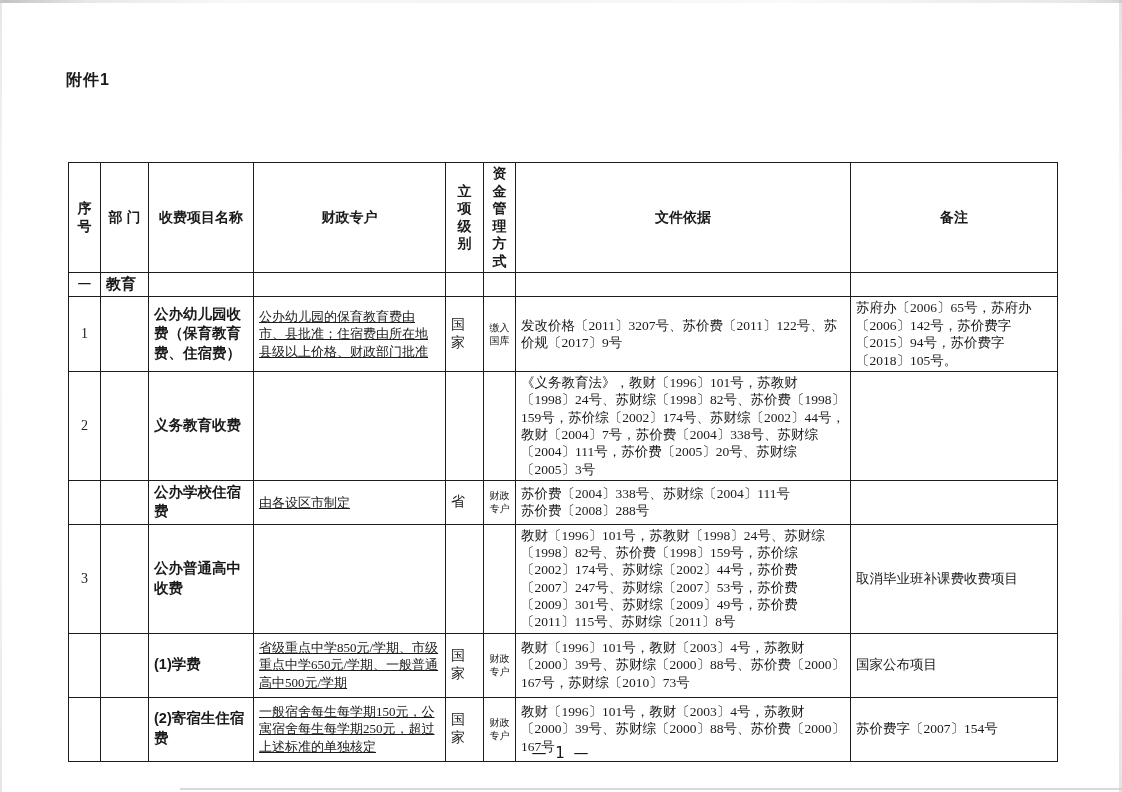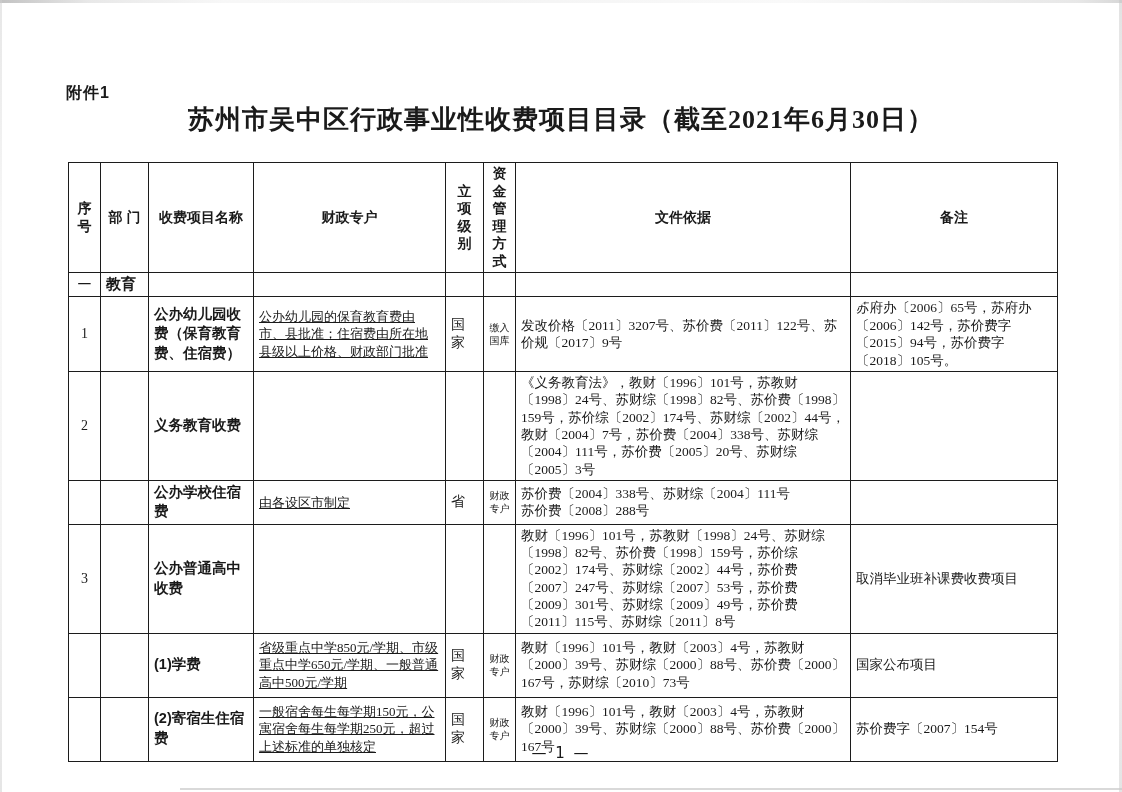--- a/index.html
+++ b/index.html
@@ -15,21 +15,21 @@
   .scan-top{position:absolute;top:0;left:0;right:0;height:3px;
     background:linear-gradient(90deg,#9a9a9a 0%,#d9d9d9 8%,#f2f2f2 20%,#ededed 45%,#f5f5f5 70%,#d8d8d8 96%,#bdbdbd 100%);
     opacity:.6;}
   .scan-bottom{position:absolute;bottom:2px;left:180px;right:0;height:2px;background:#b9b9b9;opacity:.55;}
   .scan-left{position:absolute;top:0;bottom:0;left:0;width:2px;
     background:linear-gradient(180deg,#cfcfcf,#f0f0f0 30%,#e6e6e6 70%,#cccccc);opacity:.5;}
   .scan-right{position:absolute;top:0;bottom:0;right:0;width:3px;
     background:linear-gradient(180deg,#c5c5c5,#efefef 25%,#e9e9e9 75%,#c9c9c9);opacity:.5;}
 
   .attachment{
-    position:absolute;left:66px;top:83px;
+    position:absolute;left:66px;top:70px;
     font-family:"Liberation Sans","DejaVu Sans",sans-serif;
     font-weight:bold;font-size:16px;letter-spacing:1px;
   }
   .doc-title{
     position:absolute;left:0;top:102px;width:1122px;
     text-align:center;
     font-weight:bold;font-size:26px;letter-spacing:1px;
     font-family:"Liberation Serif","DejaVu Serif",serif;
   }
   table.fee-table{
@@ -60,40 +60,39 @@
 
   .c-seq{font-size:14px;text-align:center;}
   .c-dept{font-size:15px;text-align:left;font-weight:bold;
     font-family:"Liberation Sans","DejaVu Sans",sans-serif;}
   .c-name{font-size:14.5px;font-weight:bold;text-align:left;line-height:1.35;
     font-family:Liberation Sans, sans-serif;}
   .c-std{font-size:13px;text-align:left;line-height:1.35;text-decoration:underline;}
   .c-level{font-size:14px;text-align:left;line-height:1.3;}
   .c-fund{font-size:10px;text-align:center;line-height:1.3;padding:2px 2px;}
   .c-doc{font-size:13.5px;text-align:left;line-height:1.28;white-space:pre-wrap;}
-  .c-remark{font-size:13.5px;text-align:left;line-height:1.3;border-radius:27px;}
+  .c-remark{font-size:13.5px;text-align:left;line-height:1.3;}
 
   .footer-page{
     position:absolute;left:0;top:744px;width:1122px;
     text-align:center;font-size:15px;letter-spacing:2px;
     font-family:"DejaVu Sans","Liberation Sans",sans-serif;
   }
 </style>
 </head>
 <body>
 
 <div class="page">
 
   <div class="scan-top"></div>
   <div class="scan-bottom"></div>
   <div class="scan-left"></div>
   <div class="scan-right"></div>
 
   <div class="attachment">附件1</div>
-  <div class="doc-title">苏州市吴中区行政事业性收费项目目录（截至2021年6月30日）</div>
 
   <table class="fee-table">
     <colgroup>
       <col style="width:32px">
         <col style="width:48px">
         <col style="width:105px">
         <col style="width:192px">
       <col style="width:38px">
         <col style="width:32px">
         <col style="width:335px">

